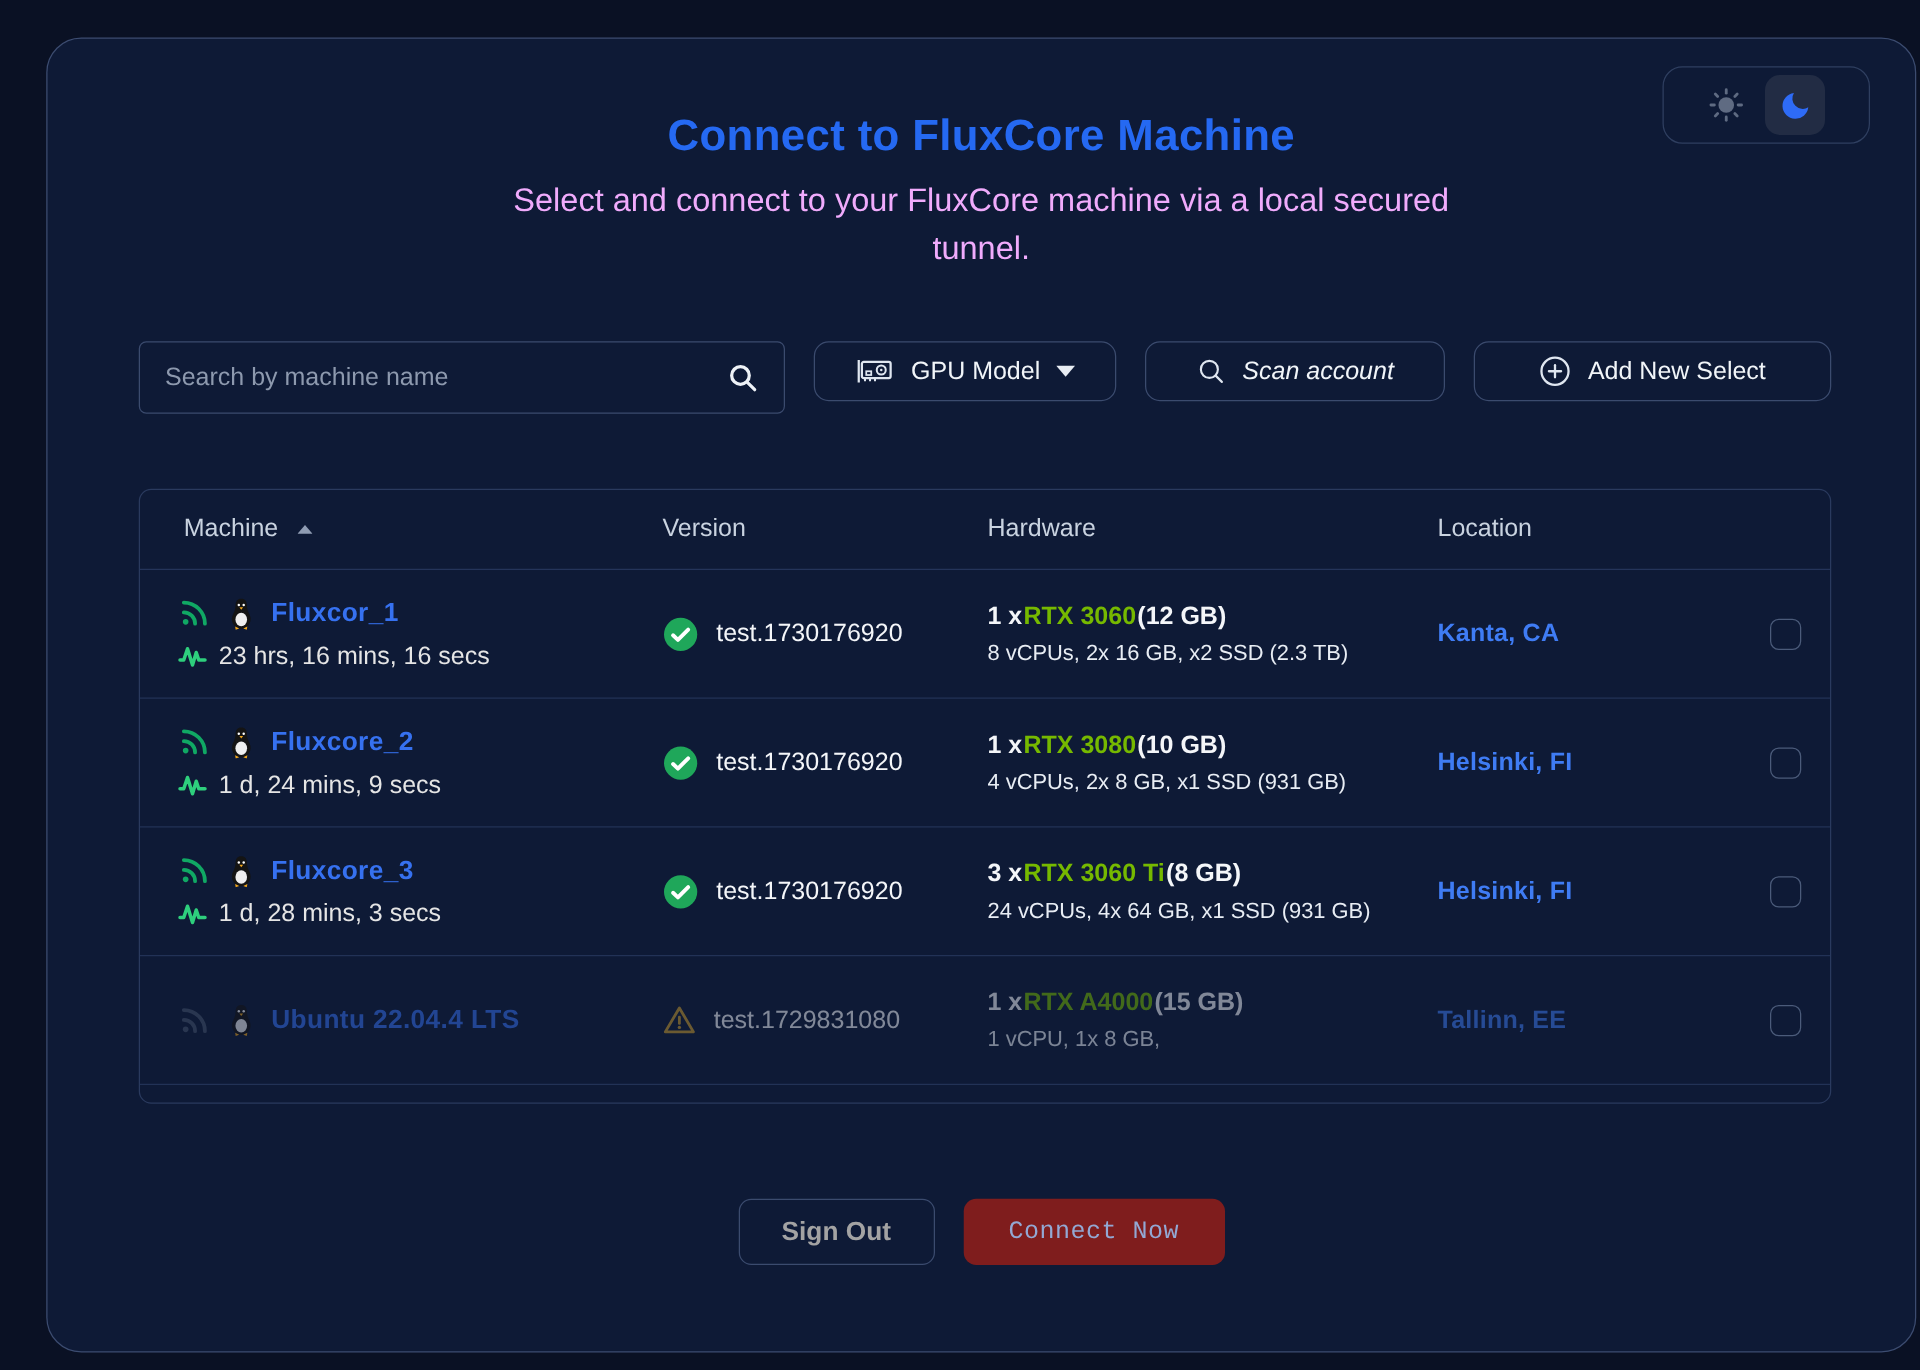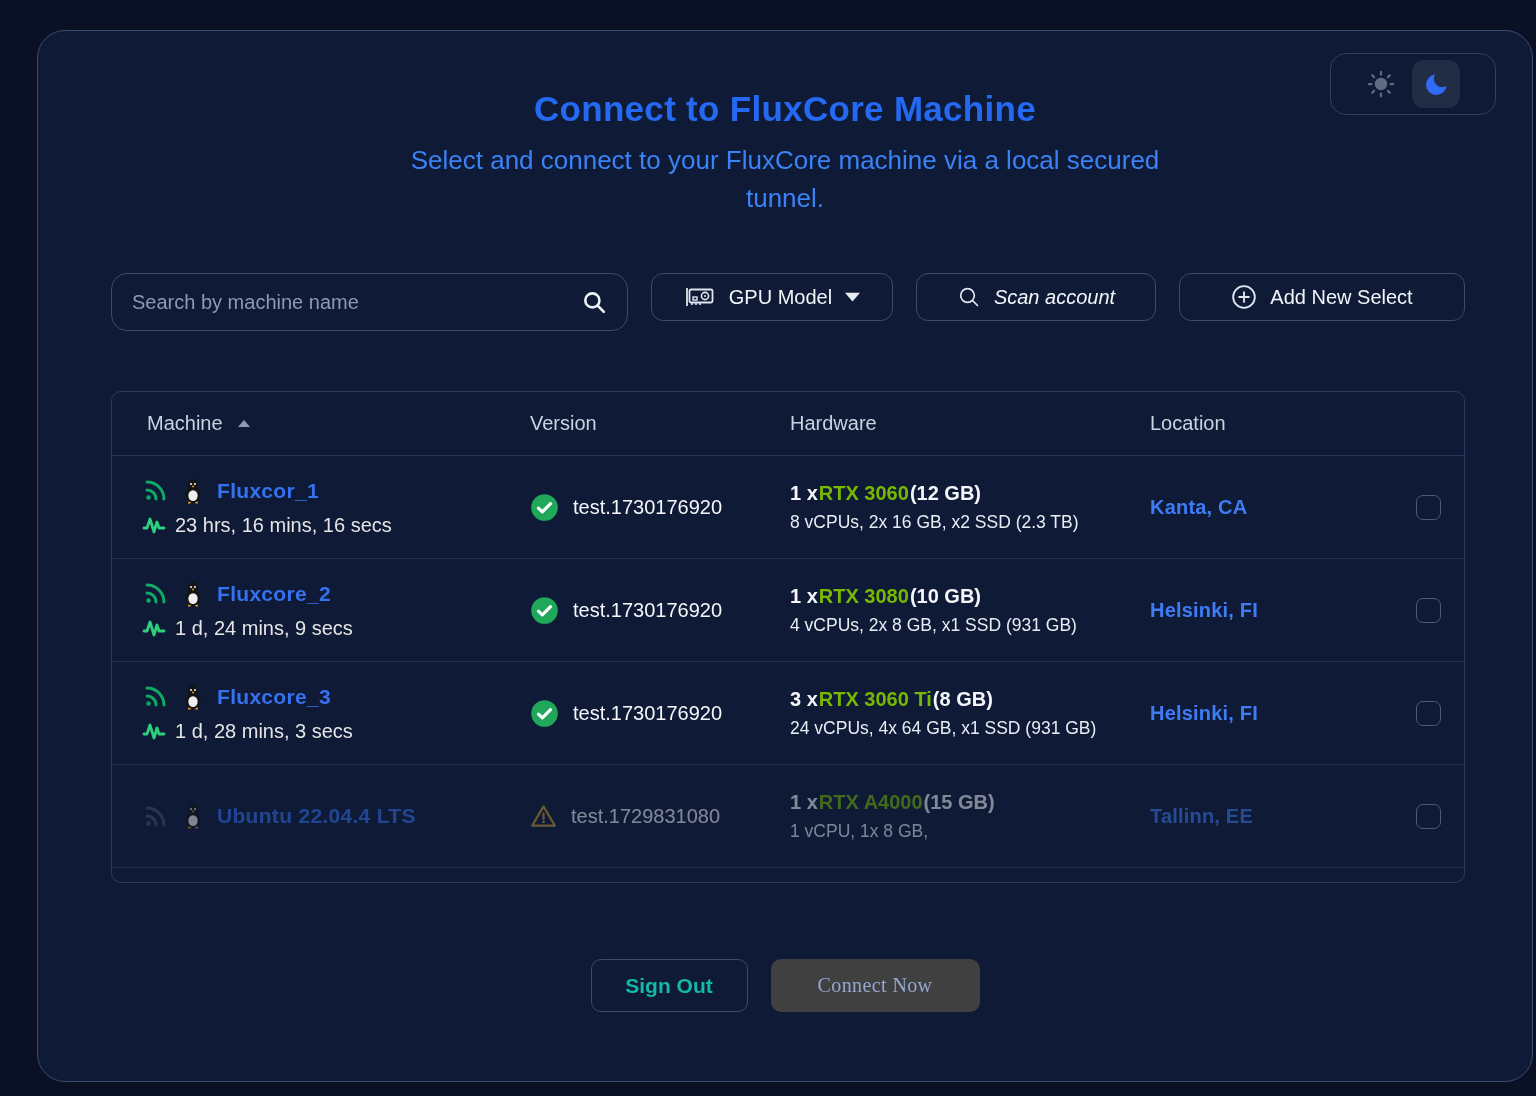--- a/index.html
+++ b/index.html
@@ -32,31 +32,31 @@
     cursor: pointer;
   }
   .sun-wrap { width: 30px; height: 30px; display:flex; align-items:center; justify-content:center; cursor: pointer; }
   
   .title {
     margin-top: 58px; text-align: center;
     color: #2569f2; font-size: 35px; font-weight: bold; letter-spacing: .3px;
   }
   .subtitle {
     margin: 12px auto 0; text-align: center; width: 800px;
-    color: #3b82f6; font-size: 26px; line-height: 38px; font-weight: 500;
+    color: #f0abfc; font-size: 26px; line-height: 38px; font-weight: 500;
   }
   
   .controls {
     position: absolute; left: 73px; top: 242px;
     width: 1354px; height: 58px;
     display: flex; gap: 23px;
   }
   .search-box {
     width: 517px; height: 58px;
-    border: 1.5px solid #3b4b6e; border-radius: 16px;
+    border: 1.5px solid #3b4b6e; border-radius: 6px;
     display: flex; align-items: center; padding: 0 20px;
   }
   .search-box input {
     flex: 1; background: transparent; border: none; outline: none;
     color: #e2e8f0; font-size: 20px; font-family: inherit;
   }
   .search-box input::placeholder { color: #8d99ae; }
   .ctl-btn {
     height: 48px; border: 1.5px solid #3b4b6e; border-radius: 12px;
     background: transparent; color: #f1f5f9; font-size: 20px; font-family: inherit;
@@ -105,27 +105,27 @@
   .row.offline { --rss: #45526b; }
   .row.offline .dim { opacity: 0.5; }
   
   .footer {
     position: absolute; top: 928px; left: 0; width: 100%;
     display: flex; justify-content: center; gap: 23px;
   }
   .signout-btn {
     width: 157px; height: 53px;
     background: transparent; border: 1.5px solid #3b4b6e; border-radius: 10px;
-    color: #14b8a6; font-size: 21px; font-weight: bold; font-family: inherit;
+    color: #a3a3a3; font-size: 21px; font-weight: bold; font-family: inherit;
     cursor: pointer;
   }
   .connect-btn {
     width: 209px; height: 53px;
-    background: #404040; border: none; border-radius: 10px;
-    color: #93a8d3; font-size: 20px; letter-spacing: .4px; font-family: Liberation Serif, serif;
+    background: #7f1d1d; border: none; border-radius: 10px;
+    color: #93a8d3; font-size: 20px; letter-spacing: .4px; font-family: Liberation Mono, monospace;
     cursor: pointer;
   }
   .icon { flex: 0 0 auto; display: block; }
 </style>
 </head>
 <body>
 
 <div class="card">
 
   <div class="theme-toggle">

